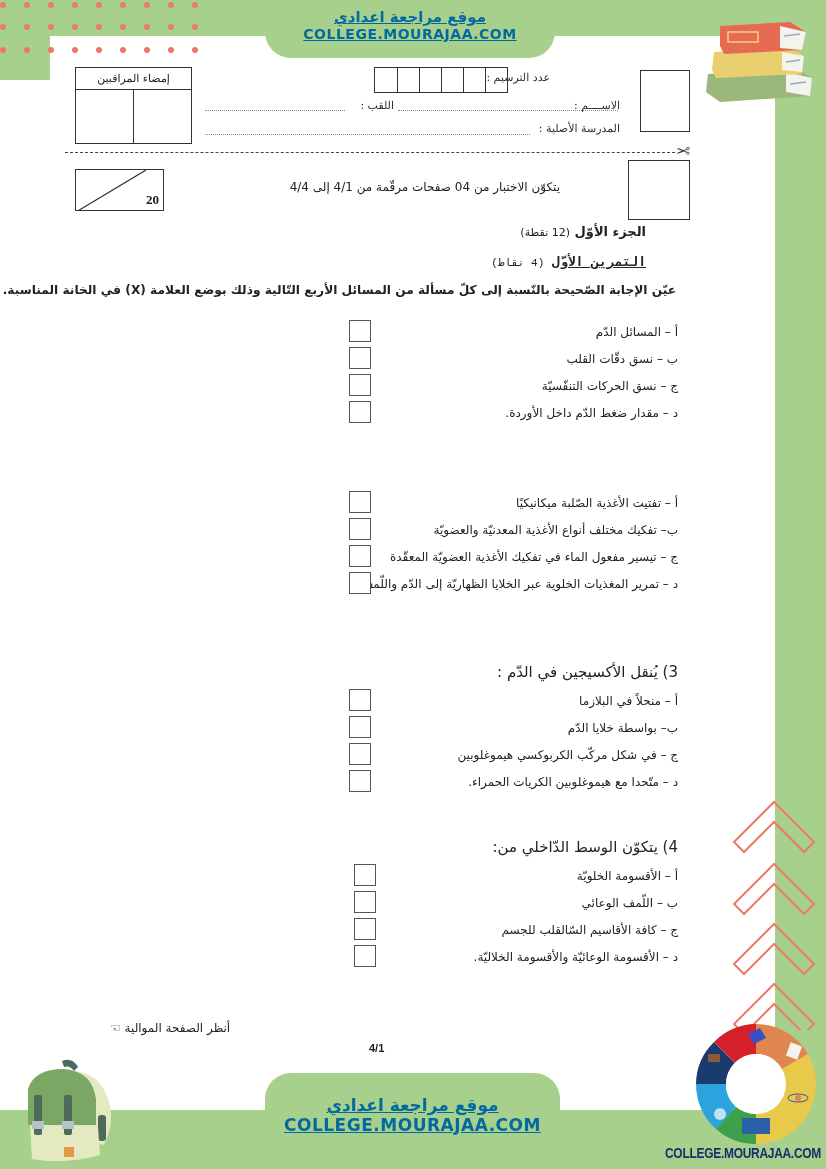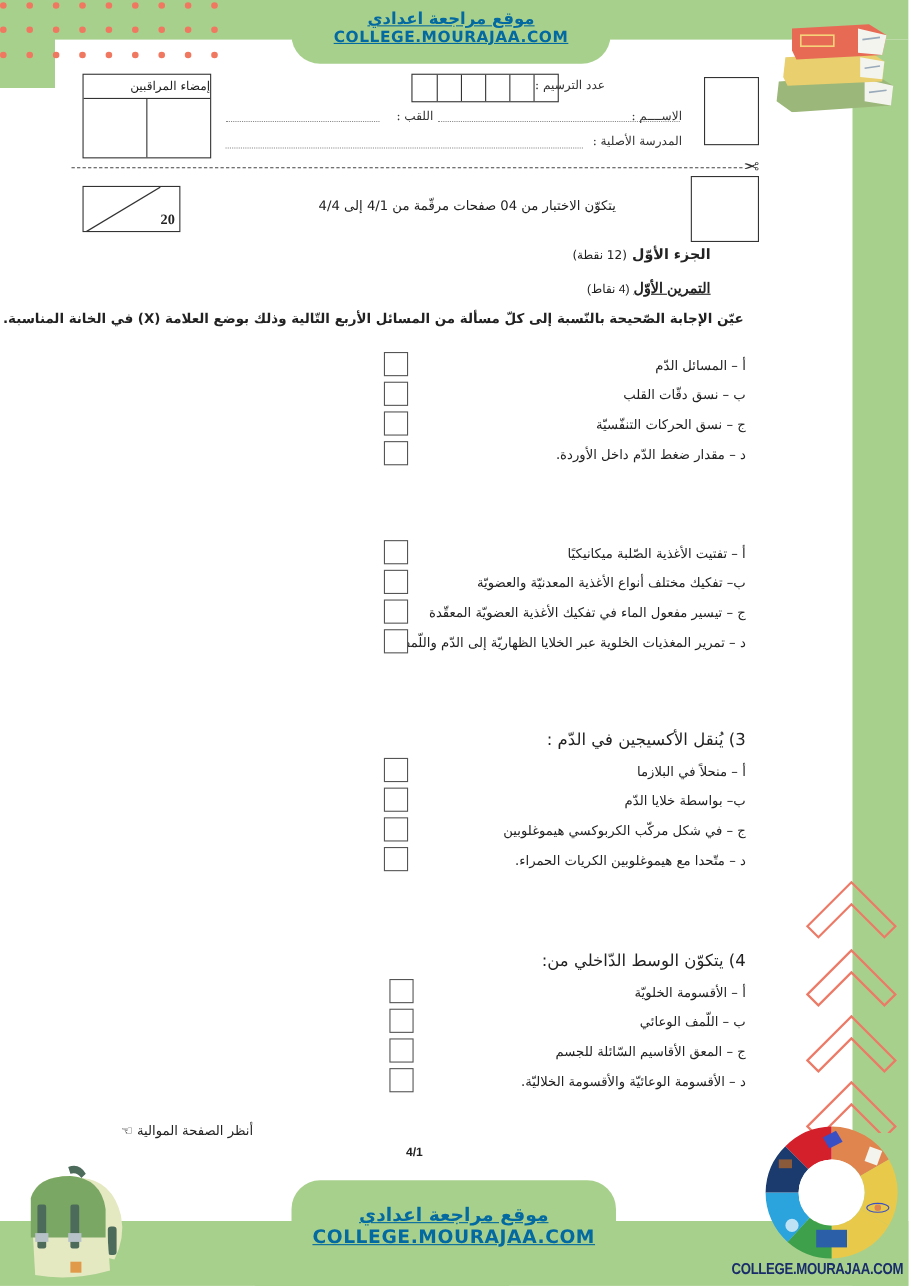--- a/index.html
+++ b/index.html
@@ -31,21 +31,21 @@
   
   .books { position: absolute; left: 700px; top: 12px; width: 118px; height: 90px; }
   .backpack { position: absolute; left: 14px; top: 1055px; width: 100px; height: 110px; }
   .wheel { position: absolute; left: 694px; top: 1022px; width: 124px; height: 124px; }
   .chevrons { position: absolute; left: 732px; top: 790px; width: 90px; height: 240px; }
 
   
   .doc { position: absolute; left: 0; top: 0; width: 826px; height: 1169px; direction: rtl; font-family: "DejaVu Serif", serif; }
 
   .sig-table { position: absolute; left: 75px; top: 67px; width: 117px; height: 77px; border: 1.5px solid #333; }
-  .sig-table .hdr { height: 22px; border-bottom: 1.5px solid #333; font-size: 11px; line-height: 22px; }
+  .sig-table .hdr { height: 22px; border-bottom: 1.5px solid #333; font-size: 11px; text-align: center; line-height: 22px; }
   .sig-table .cells { display: flex; height: 53px; }
   .sig-table .cells div { flex: 1; }
   .sig-table .cells div:first-child { border-left: 1.5px solid #333; }
 
   .reg-boxes { position: absolute; left: 374px; top: 67px; display: flex; border: 1.5px solid #333; }
   .reg-boxes div { width: 22px; height: 24px; border-left: 1.5px solid #333; }
   .reg-boxes div:first-child { border-left: none; }
 
   .lbl { position: absolute; font-size: 11px; color: #333; white-space: nowrap; }
   .dotline { position: absolute; height: 0; border-bottom: 1px dotted #888; }
@@ -55,21 +55,21 @@
   .cutline { position: absolute; left: 65px; top: 152px; width: 610px; border-top: 1.5px dashed #444; }
   .scissors { position: absolute; left: 676px; top: 141px; font-size: 17px; color: #333; transform: scaleX(-1); }
 
   .grade-box { position: absolute; left: 75px; top: 169px; width: 89px; height: 42px; border: 1.5px solid #333; overflow: hidden; }
   .grade-box svg { position: absolute; left: 0; top: 0; }
   .grade-box .num { position: absolute; right: 4px; bottom: 2px; font-size: 13px; font-weight: bold; font-family: "Liberation Serif", serif; direction: ltr; }
 
   .pages-note { position: absolute; left: 240px; top: 180px; width: 320px; text-align: right; font-size: 12px; font-family: "DejaVu Sans", sans-serif; }
 
   .part-title { position: absolute; right: 180px; top: 224px; font-size: 13px; font-weight: bold; font-family: "DejaVu Sans", sans-serif; }
-  .ex-title { position: absolute; right: 180px; top: 254px; font-size: 13px; font-weight: bold; font-family: Liberation Sans, sans-serif; }
+  .ex-title { position: absolute; right: 180px; top: 254px; font-size: 13px; font-weight: bold; font-family: Liberation Mono, monospace; }
   .ex-title .u { text-decoration: underline; }
   .pts { font-weight: normal; font-size: 11px; }
   .instruction { position: absolute; right: 150px; top: 283px; width: 520px; font-size: 12.2px; font-weight: bold; font-family: "DejaVu Sans", sans-serif; white-space: nowrap; }
 
   .q { position: absolute; right: 148px; width: 340px; }
   .q-title { font-size: 15px; font-family: "DejaVu Sans", sans-serif; margin-bottom: 6px; white-space: nowrap; }
   .opt { position: relative; height: 27px; display: flex; align-items: center; font-size: 12px; font-family: "DejaVu Sans", sans-serif; white-space: nowrap; }
   .opt .box { position: absolute; right: 307px; top: 2px; width: 22px; height: 22px; border: 1.2px solid #555; background: #fff; }
   .q4 .opt .box { right: 302px; }
 
@@ -287,32 +287,32 @@
     <div class="opt">
         <span>ج – في شكل مركّب الكربوكسي هيموغلوبين</span>
         <span class="box"></span>
       </div>
     <div class="opt">
         <span>د – متّحدا مع هيموغلوبين الكريات الحمراء.</span>
         <span class="box"></span>
       </div>
   </div>
 
-  <div class="q q4" style="top:838px;margin-top:26px;">
+  <div class="q q4" style="top:838px;">
     <div class="q-title"><span>4)</span> <span>يتكوّن الوسط الدّاخلي من:</span></div>
     <div class="opt">
         <span>أ –  الأقسومة الخلويّة</span>
         <span class="box"></span>
       </div>
     <div class="opt">
         <span>ب – اللّمف الوعائي</span>
         <span class="box"></span>
       </div>
     <div class="opt">
-        <span>ج –  المعق الأقاسيم السّائلة للجسم</span>
+        <span>ج –  كافة الأقاسيم السّالقلب للجسم</span>
         <span class="box"></span>
       </div>
     <div class="opt">
         <span>د –  الأقسومة الوعائيّة والأقسومة الخلاليّة.</span>
         <span class="box"></span>
       </div>
   </div>
 
   <div class="next-page">أنظر الصفحة الموالية ☜</div>
   <div class="page-num">4/1</div>

